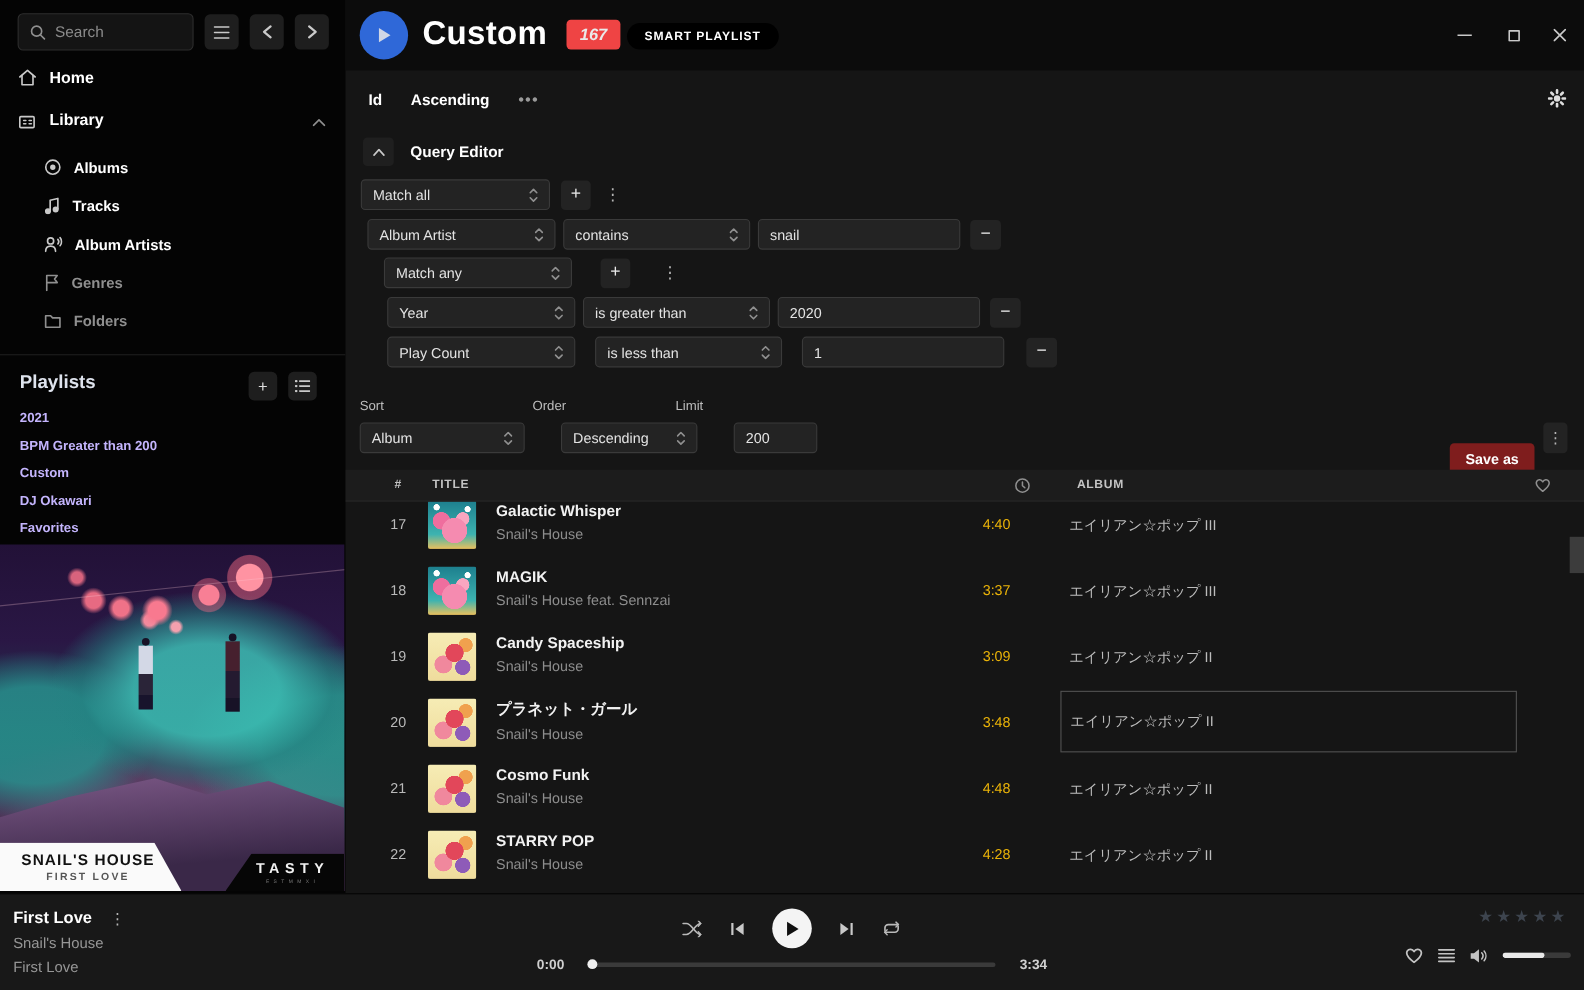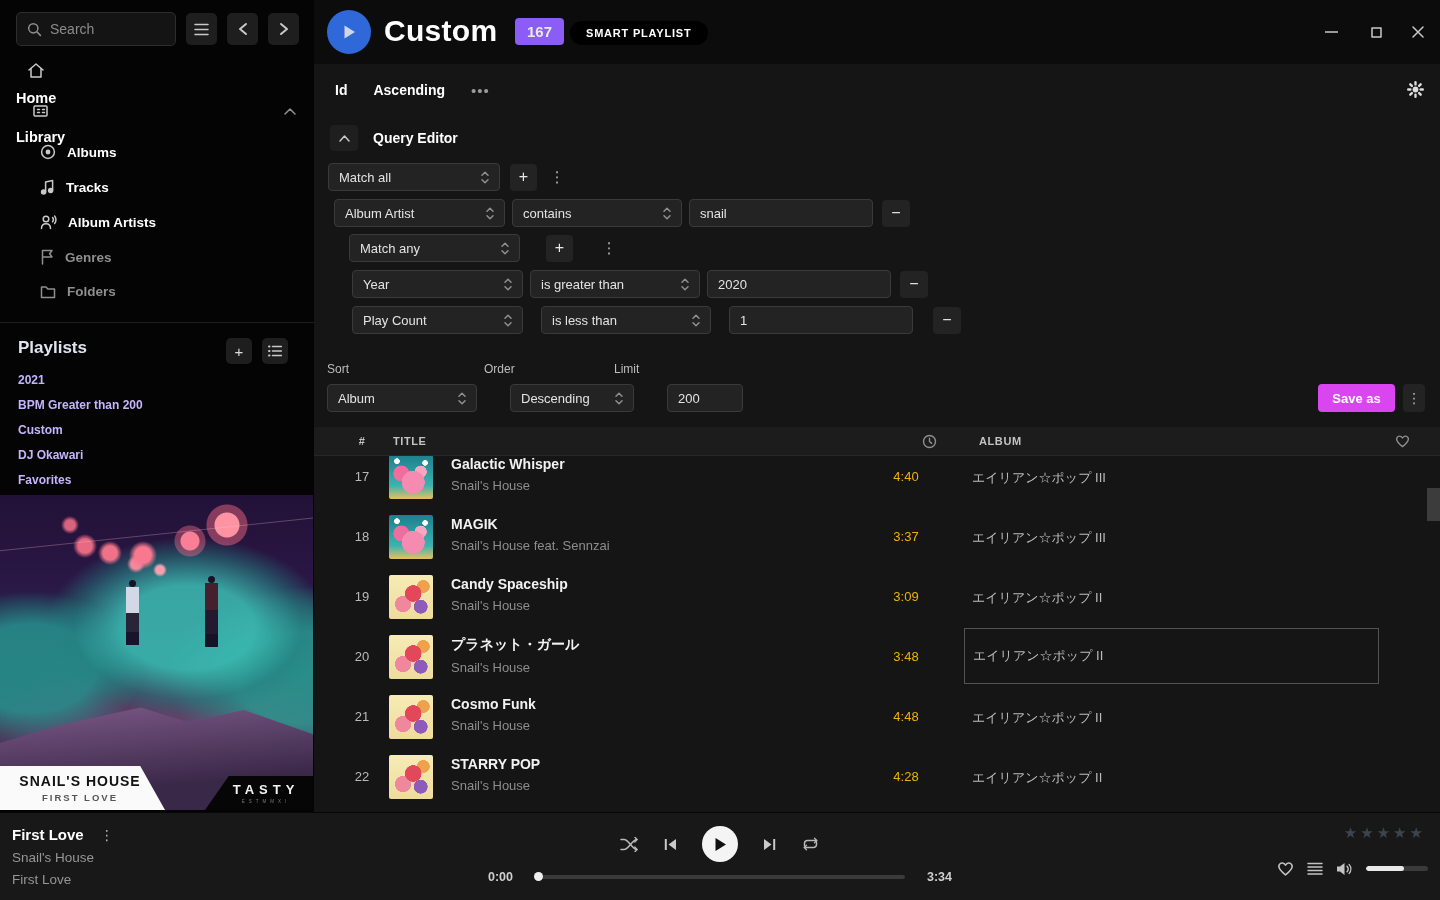--- a/index.html
+++ b/index.html
@@ -9,21 +9,21 @@
 
   
   .sidebar { position:absolute; left:0; top:0; width:314px; height:812px; background:#040404; }
   .search-row { position:absolute; top:12px; left:16px; display:flex; gap:10px; align-items:center; }
   .search-box { width:160px; height:34px; background:#141414; border:1px solid #2d2d2d; border-radius:5px;
     display:flex; align-items:center; padding:0 10px; gap:8px; }
   .search-box input { background:transparent; border:none; outline:none; color:#ddd; font-size:14px; width:110px;
     font-family:"Liberation Sans",sans-serif; }
   .search-box input::placeholder { color:#8b8b8b; }
   .sq-btn { width:31px; height:32px; background:#1e1e1e; border-radius:5px; display:flex; align-items:center; justify-content:center; cursor:pointer; }
-  .nav-item { position:absolute; left:16px; display:flex; align-items:center; gap:11px; font-size:14.5px; font-weight:700; cursor:pointer;flex-direction:column; }
+  .nav-item { position:absolute; left:16px; display:flex; align-items:center; gap:11px; font-size:14.5px; font-weight:700; cursor:pointer; }
   .nav-sub { position:absolute; left:40px; display:flex; align-items:center; gap:11px; font-size:13.5px; font-weight:600; cursor:pointer; }
   .dim { color:#8f8f8f; }
   .chev-right-side { position:absolute; right:18px; }
   .pl-head { position:absolute; top:338px; left:18px; right:26px; display:flex; align-items:flex-start; }
   .pl-title { font-size:17px; font-weight:800; color:#dfe4ee; flex:1; }
   .pl-item { position:absolute; left:18px; font-size:12px; font-weight:600; color:#c4b5fd; cursor:pointer; }
   .side-div { position:absolute; left:0; right:0; top:322px; border-top:1px solid #1e1e1e; }
 
   
   .art { position:absolute; left:0; bottom:2px; width:313px; height:315px; overflow:hidden;
@@ -58,22 +58,22 @@
     clip-path:polygon(22% 0, 100% 0, 100% 100%, 0 100%); display:flex; flex-direction:column; align-items:center; justify-content:center; }
   .banner-b .bb1 { font-size:13px; font-weight:600; letter-spacing:5px; color:#f2f2f2; padding-left:14px; }
   .banner-b .bb2 { font-size:4.5px; letter-spacing:4px; color:#7a7a7a; padding-left:14px; margin-top:2px; }
 
   
   .main { position:absolute; left:314px; top:0; width:1126px; height:812px; background:#151515; overflow:hidden; }
   .titlebar { position:absolute; left:0; top:0; width:100%; height:64px; background:#0c0c0c; }
   .play-big { position:absolute; left:13px; top:10px; width:44px; height:44px; border-radius:50%; background:#2f68d8;
     display:flex; align-items:center; justify-content:center; cursor:pointer; }
   .page-title { position:absolute; left:70px; top:14px; font-size:30px; font-weight:800; letter-spacing:.3px; }
-  .count-badge { position:absolute; left:201px; top:18px; background:#8b5cf6; border-radius:4px; padding:5px 12px;
-    font-size:15px; font-weight:600; color:#eaeaea; }
+  .count-badge { position:absolute; left:201px; top:18px; background:#ef4444; border-radius:4px; padding:5px 12px;
+    font-size:15px; font-weight:600; color:#eaeaea;font-style:italic; }
   .smart-badge { position:absolute; left:256px; top:21px; background:#000; border-radius:14px; padding:6px 16px;
     font-size:11px; font-weight:800; letter-spacing:.8px; }
   .win-btn { position:absolute; top:18px; width:28px; height:28px; display:flex; align-items:center; justify-content:center; cursor:pointer; color:#e8e8e8; }
   .toolbar { position:absolute; top:64px; left:0; width:100%; height:52px; display:flex; align-items:center; padding-left:21px; gap:26px; }
   .tb-txt { font-size:14px; font-weight:700; cursor:pointer; }
   .dots-h { color:#9a9a9a; font-size:15px; letter-spacing:1px; cursor:pointer; }
   .gear-btn { position:absolute; right:16px; top:81px; cursor:pointer; }
 
   
   .q-row { position:absolute; display:flex; align-items:center; }
@@ -82,21 +82,21 @@
   .sel { justify-content:space-between; cursor:pointer; }
   .q-input { border:1px solid #3a3a3a; }
   .q-input input { background:transparent; border:none; outline:none; color:#e3e3e3; font-size:13px; width:100%;
     font-family:"Liberation Sans",sans-serif; }
   .btn-sq { width:27px; height:27px; background:#232323; border-radius:4px; display:flex; align-items:center;
     justify-content:center; font-size:16px; color:#e8e8e8; cursor:pointer; }
   .dots-v { width:20px; text-align:center; color:#b5b5b5; font-size:15px; cursor:pointer; }
   .w172{width:172px} .w171{width:171px} .w170{width:170px} .w168{width:184px} .w150{width:150px} .w124{width:124px} .w76{width:76px}
   .q-label { font-size:14px; font-weight:600; }
   .s-label { position:absolute; top:362px; font-size:12px; color:#bdbdbd; }
-  .save-btn { position:absolute; top:384px; left:1004px; width:77px; height:28px; background:#d946ef; border-radius:4px;
+  .save-btn { position:absolute; top:403px; left:1004px; width:77px; height:28px; background:#7f1d1d; border-radius:4px;
     font-size:13px; font-weight:700; display:flex; align-items:center; justify-content:center; cursor:pointer; }
   .save-dots { position:absolute; top:384px; left:1089px; width:22px; height:28px; background:#232323; border-radius:4px;
     display:flex; align-items:center; justify-content:center; color:#b5b5b5; font-size:14px; cursor:pointer; }
 
   
   .thead { position:absolute; top:427px; left:0; right:0; height:29px; background:#1c1c1c; border-bottom:1px solid #272727; z-index:2; }
   .thead .hlbl { position:absolute; top:8px; font-size:11px; font-weight:700; letter-spacing:.6px; color:#c3c3c3; }
   .tbody { position:absolute; top:447px; left:0; right:29px; height:365px; overflow:hidden; z-index:1;padding-left:28px; }
   .trow { position:absolute; left:0; right:0; height:60px; cursor:default; }
   .tnum { position:absolute; left:28px; top:22px; width:40px; text-align:center; font-size:13px; color:#b9b9b9; }

